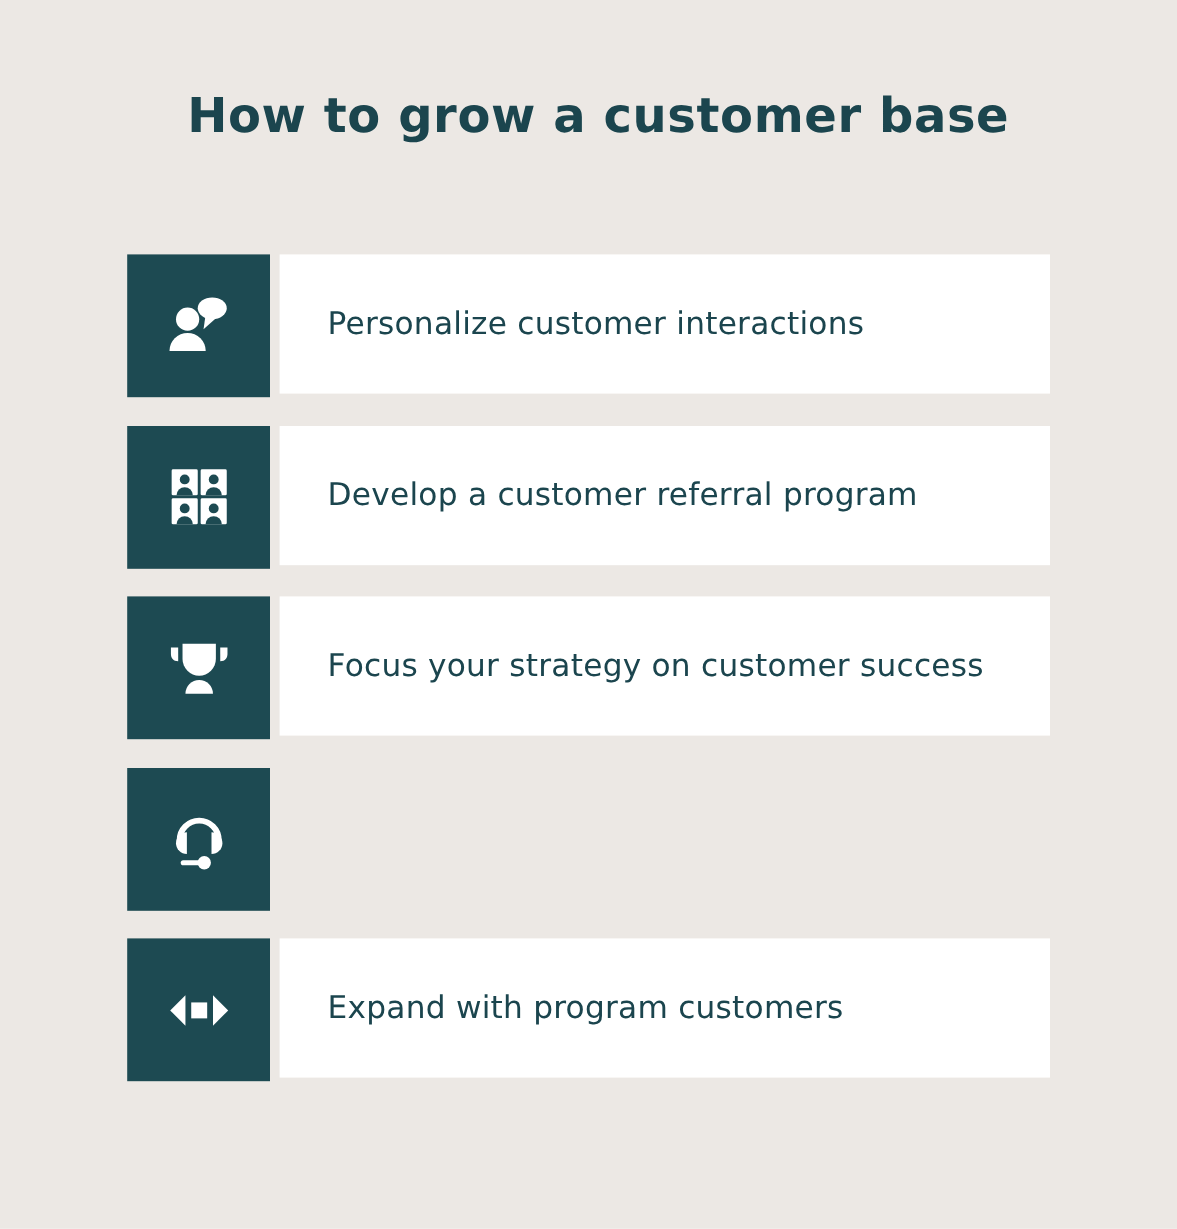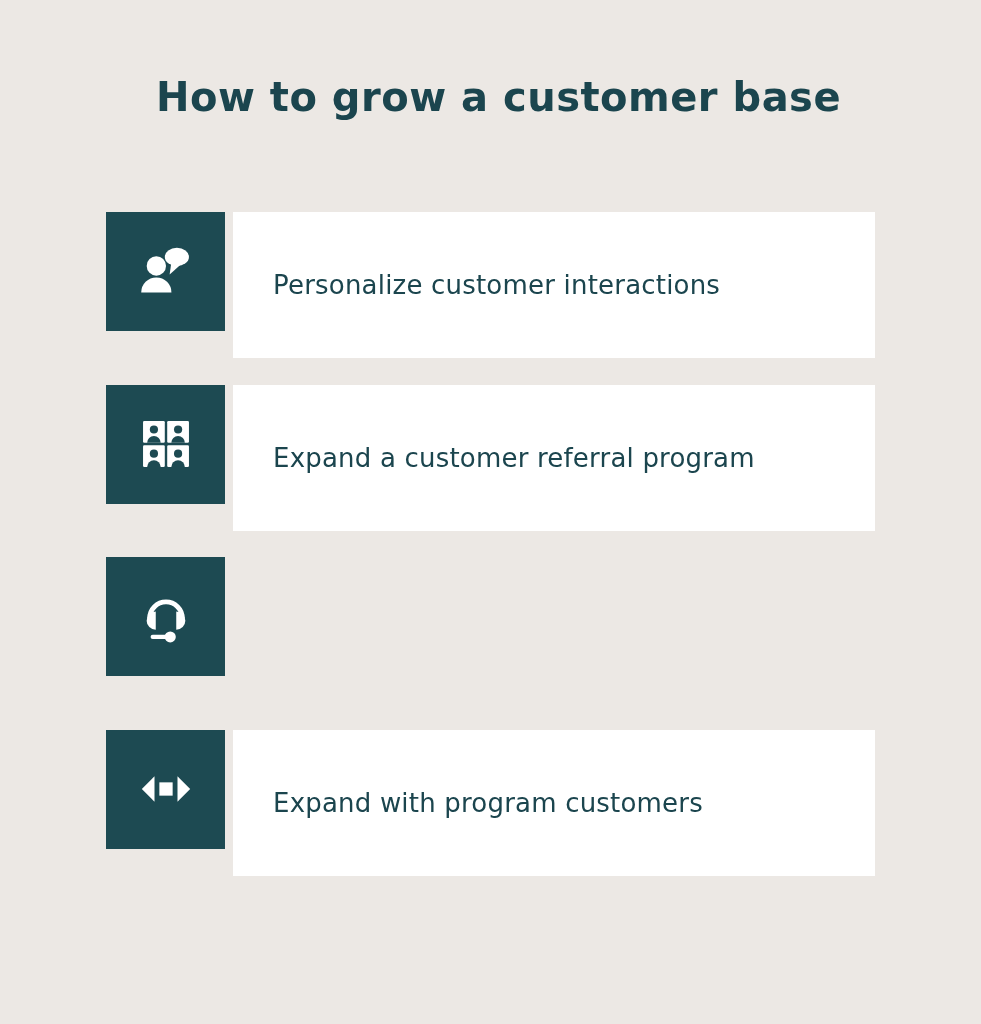--- a/index.html
+++ b/index.html
@@ -32,21 +32,21 @@
     top: 212px;
     left: 106px;
     width: 769px;
     display: flex;
     flex-direction: column;
     gap: 26.5px;
   }
   .row {
     display: flex;
     gap: 8px;
-    height: 146px;
+    height: 116px;
   }
   .icon-box {
     width: 119px;
     height: 119px;
     flex: 0 0 119px;
     background: var(--accent, #1D4A52);
     display: flex;
     align-items: center;
     justify-content: center;
   }
@@ -99,24 +99,37 @@
             <path d="M28.4 23 a5.6 5.6 0 0 1 11.2 0 z" fill="#1D4A52"></path>
             <rect x="5" y="25" width="18" height="18" rx="1" fill="#FFFFFF"></rect>
             <circle cx="14" cy="32" r="3.4" fill="#1D4A52"></circle>
             <path d="M8.4 43 a5.6 5.6 0 0 1 11.2 0 z" fill="#1D4A52"></path>
             <rect x="25" y="25" width="18" height="18" rx="1" fill="#FFFFFF"></rect>
             <circle cx="34" cy="32" r="3.4" fill="#1D4A52"></circle>
             <path d="M28.4 43 a5.6 5.6 0 0 1 11.2 0 z" fill="#1D4A52"></path>
           </svg>
         </div>
     <div class="text-box">
-      <span class="label">Expand a customer referral program</span>
+      <span class="label">Develop a customer referral program</span>
     </div>
   </div>
 
+  <div class="row">
+    <div class="icon-box">
+          <svg viewBox="0 0 48 48" fill="#FFFFFF">
+            <path d="M12.5 7 h23 v10.5 a11.5 11.5 0 0 1 -23 0 z"></path>
+            <path d="M9.5 9.5 L9.5 19 C6 19 4.5 16.5 4.5 14 L4.5 9.5 Z"></path>
+            <path d="M38.5 9.5 L38.5 19 C42 19 43.5 16.5 43.5 14 L43.5 9.5 Z"></path>
+            <path d="M14.5 41.5 a9.5 9.5 0 0 1 19 0 z"></path>
+          </svg>
+        </div>
+    <div class="text-box">
+      <span class="label">Focus your strategy on customer success</span>
+    </div>
+  </div>
 
   <div class="row">
     <div class="icon-box">
           <svg viewBox="0 0 48 48" fill="#FFFFFF">
             <path d="M10.5 25 a13.5 13.5 0 0 1 27 0" fill="none" stroke="#FFFFFF" stroke-width="4" stroke-linecap="round"></path>
             <path d="M15.5 19.5 A7.5 7.5 0 0 0 15.5 34.5 Z"></path>
             <path d="M32.5 19.5 A7.5 7.5 0 0 1 32.5 34.5 Z"></path>
             <path d="M13 40.5 H26" fill="none" stroke="#FFFFFF" stroke-width="3.5" stroke-linecap="round"></path>
             <circle cx="27.5" cy="40.5" r="4.6"></circle>
           </svg>

